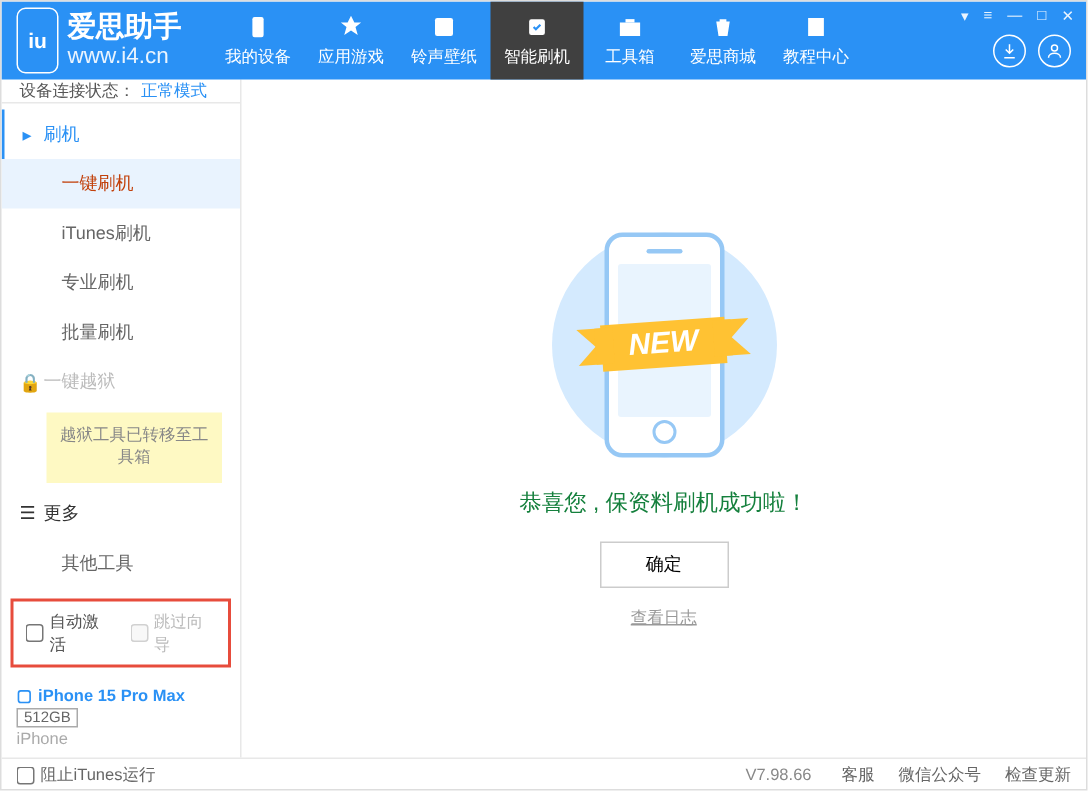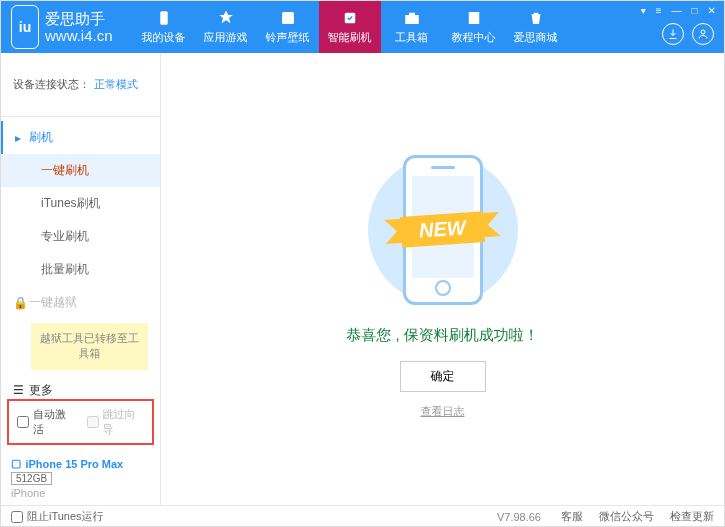--- a/index.html
+++ b/index.html
@@ -2,38 +2,38 @@
 <html><head>
 <meta charset="utf-8">
 <style>
 * { margin: 0; padding: 0; box-sizing: border-box; font-family: "Microsoft YaHei", sans-serif; }
 body { width: 725px; height: 527px; background: #fff; overflow: hidden; border: 1px solid #ddd; }
 
 .header { background: #2a91f5; height: 52px; display: flex; align-items: center; padding: 0 10px; color: #fff; position: relative; }
 .logo { display: flex; align-items: center; gap: 6px; margin-right: 20px; }
 .logo-icon { width: 28px; height: 44px; border: 1.5px solid #fff; border-radius: 6px; display: flex; align-items: center; justify-content: center; font-size: 14px; font-weight: bold; }
 .logo-text { display: flex; flex-direction: column; line-height: 1; }
-.logo-title { font-size: 15px; font-weight: normal; }
+.logo-title { font-size: 19px; font-weight: bold; }
 .logo-url { font-size: 15px; opacity: 0.9; margin-top: 2px; }
 
 .nav { display: flex; height: 100%; }
 .nav-item { width: 62px; height: 100%; display: flex; flex-direction: column; align-items: center; justify-content: center; gap: 3px; cursor: pointer; font-size: 11px; }
-.nav-item.active { background: #be185d; }
+.nav-item.active { background: #404040; }
 .nav-icon { width: 18px; height: 18px; display: flex; align-items: center; justify-content: center; }
 .nav-icon svg { width: 18px; height: 18px; fill: #fff; }
 
 .win-controls { position: absolute; top: 4px; right: 8px; display: flex; gap: 10px; font-size: 10px; }
 .win-controls span { cursor: pointer; opacity: 0.9; }
 .header-right { position: absolute; right: 10px; bottom: 8px; display: flex; gap: 8px; }
 .header-right span { width: 22px; height: 22px; border: 1.5px solid #fff; border-radius: 50%; display: flex; align-items: center; justify-content: center; cursor: pointer; }
 .header-right svg { width: 12px; height: 12px; fill: none; stroke: #fff; stroke-width: 2; }
 
 .body-wrap { display: flex; height: 452px; }
 .sidebar { width: 160px; border-right: 1px solid #e8e8e8; display: flex; flex-direction: column; font-size: 12px; color: #555; }
-.status-bar { padding: 24px 12px; border-bottom: 1px solid #e8e8e8; font-size: 11px; display: flex; gap: 4px; }
+.status-bar { padding: 0 12px; border-bottom: 1px solid #e8e8e8; font-size: 11px; display: flex; gap: 4px; }
 .status-val { color: #2a91f5; font-weight: normal; }
 
 .menu { flex: 1; overflow: auto; padding-top: 4px; }
 .menu-group { padding: 8px 14px 8px 28px; color: #333; font-size: 12px; display: flex; align-items: center; gap: 6px; position: relative; }
 .menu-group .g-icon { position: absolute; left: 12px; width: 12px; }
 .menu-group.blue { color: #2a91f5; border-left: 2px solid #2a91f5; padding-left: 26px; }
 .menu-sub { padding: 8px 14px 8px 40px; cursor: pointer; font-size: 12px; color: #666; }
 .menu-sub.active { background: #e9f3fe; color: #c2410c; }
 .note-box { margin: 4px 12px 4px 30px; background: #fef9c3; padding: 8px; font-size: 11px; color: #888; text-align: center; line-height: 1.4; }
 
@@ -120,32 +120,32 @@
           <svg viewBox="0 0 24 24">
             <rect x="3" y="8" width="18" height="12" fill="#fff"></rect>
             <rect x="8" y="5" width="8" height="3" fill="#fff"></rect>
           </svg>
         </span>
         <span>工具箱</span>
       </div>
       <div class="nav-item">
         <span class="nav-icon">
           <svg viewBox="0 0 24 24">
+            <path d="M6 7h12l-2 13H8z M9 7V5h6v2" fill="#fff"></path>
+          </svg>
+        </span>
+        <span>爱思商城</span>
+      </div>
+      <div class="nav-item">
+        <span class="nav-icon">
+          <svg viewBox="0 0 24 24">
             <rect x="5" y="4" width="14" height="16" fill="#fff"></rect>
           </svg>
         </span>
         <span>教程中心</span>
-      </div>
-      <div class="nav-item">
-        <span class="nav-icon">
-          <svg viewBox="0 0 24 24">
-            <path d="M6 7h12l-2 13H8z M9 7V5h6v2" fill="#fff"></path>
-          </svg>
-        </span>
-        <span>爱思商城</span>
       </div>
     </div>
   <div class="win-controls" id="wc">
       <span>▾</span>
       <span>≡</span>
       <span>—</span>
       <span>□</span>
       <span>✕</span>
     </div>
   <div class="header-right">

